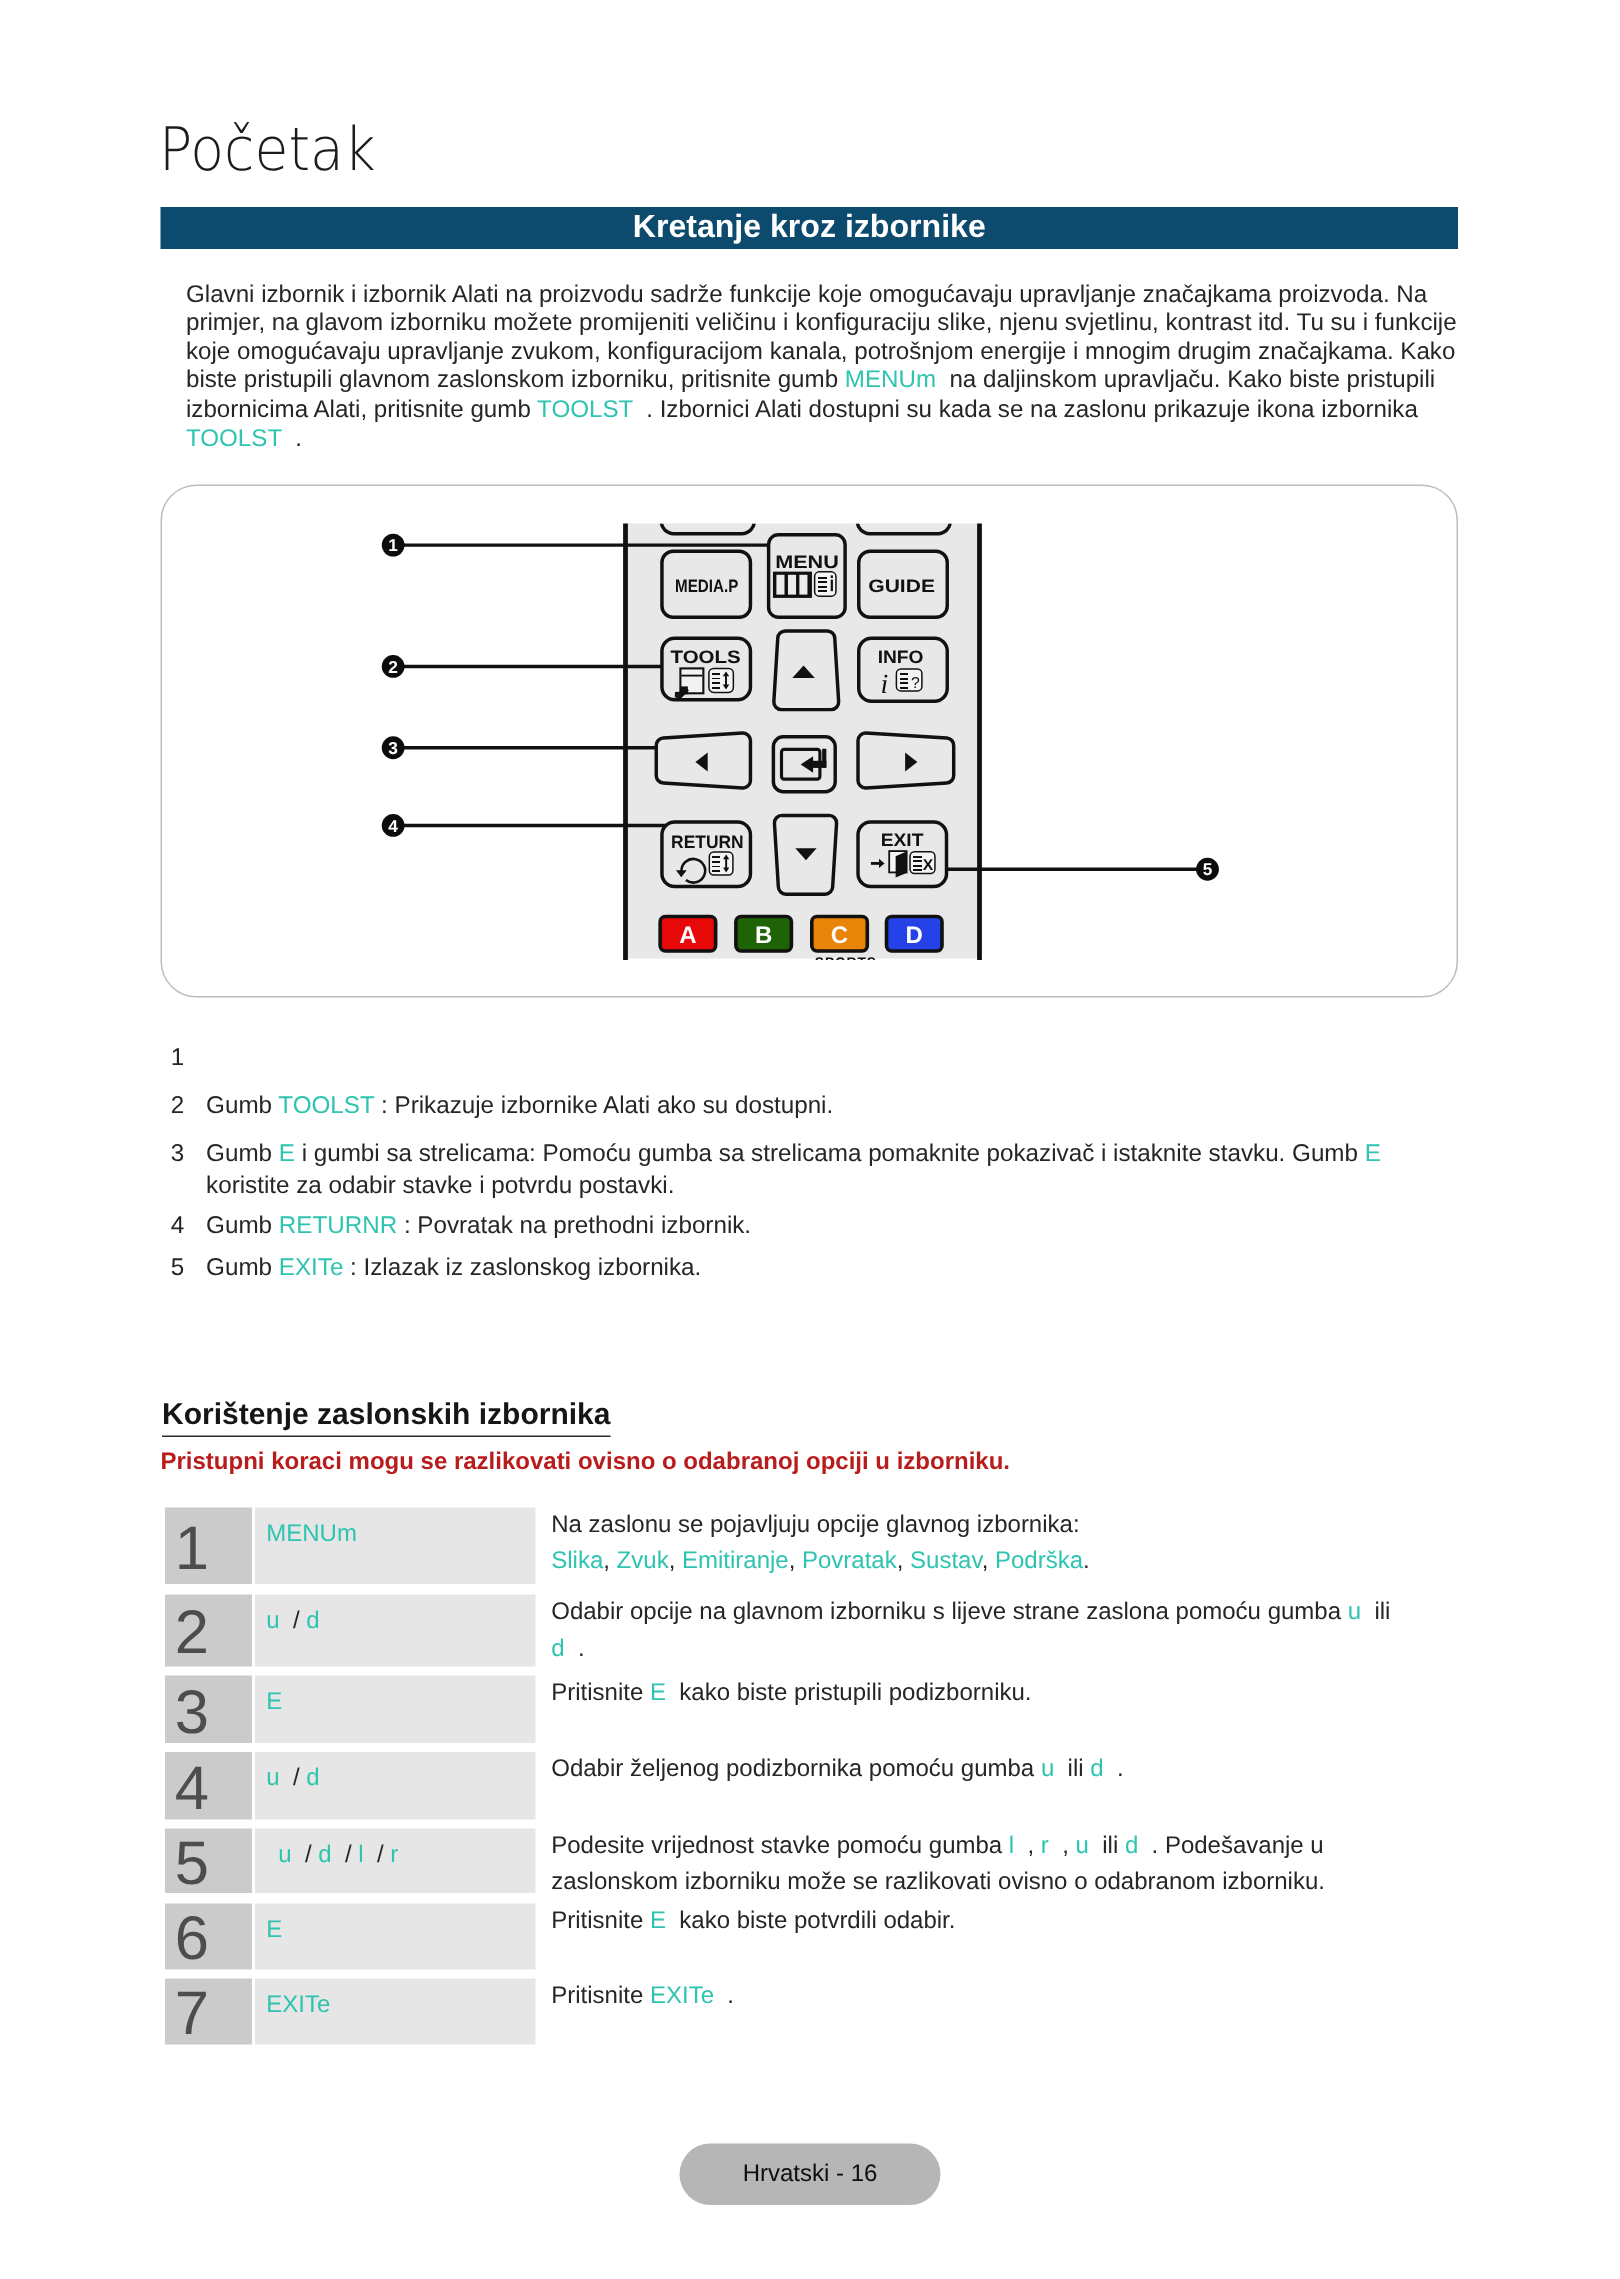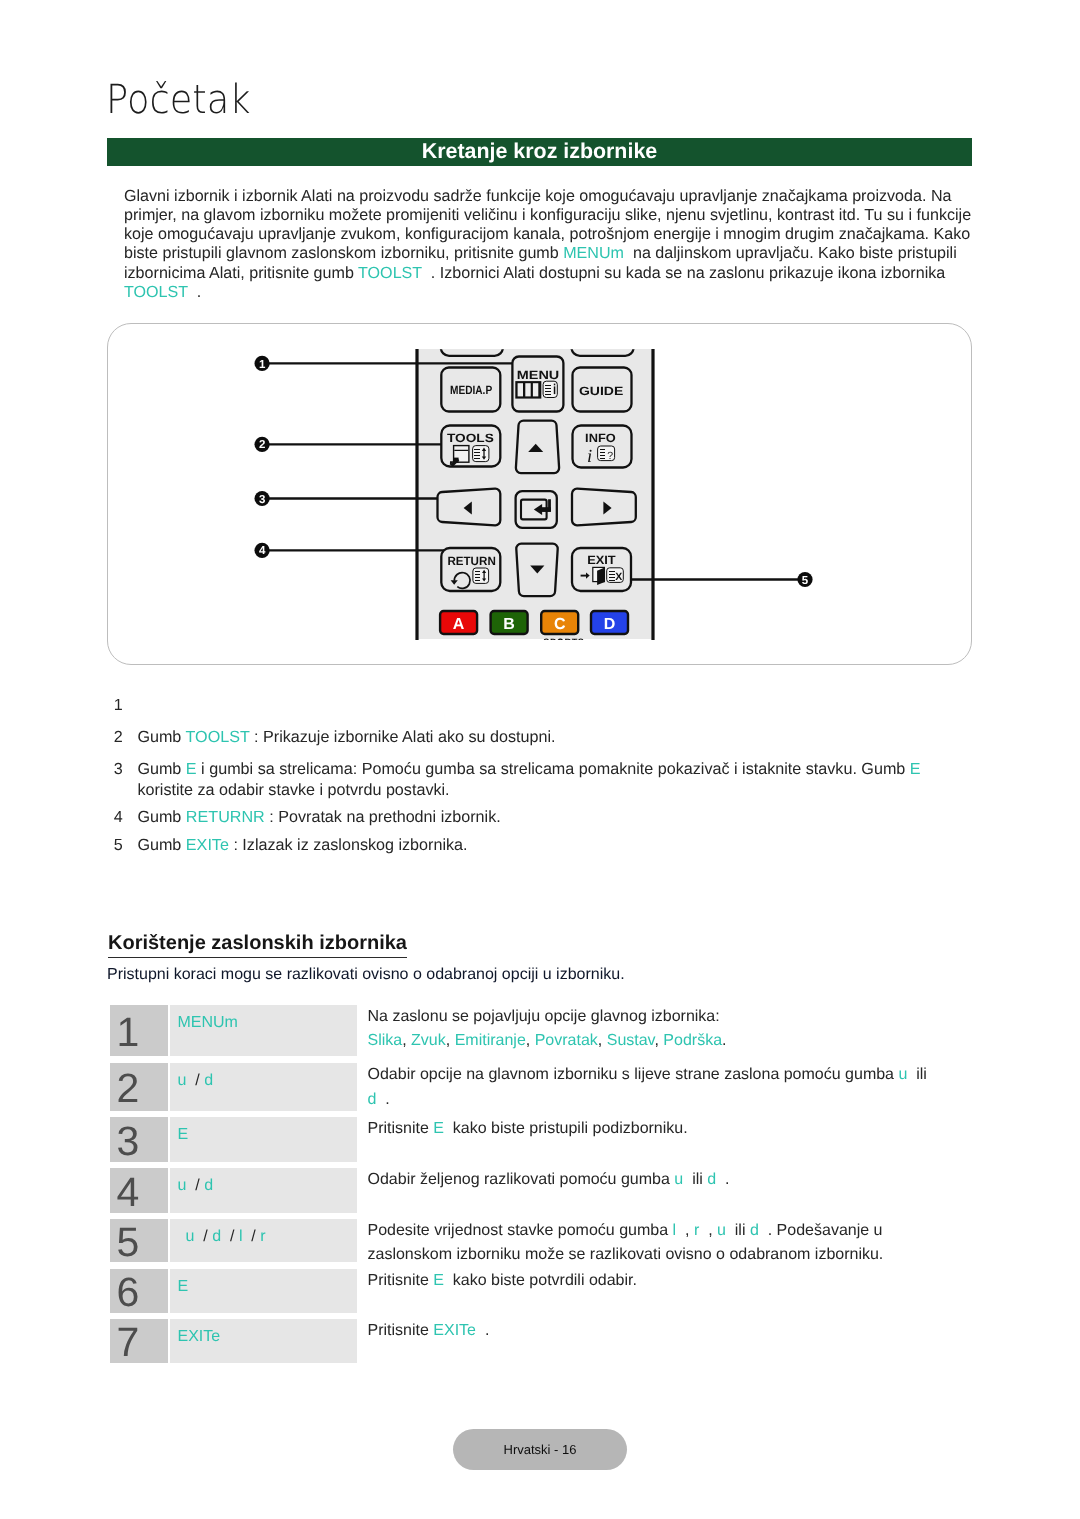--- a/index.html
+++ b/index.html
@@ -8,21 +8,21 @@
        -webkit-font-smoothing:antialiased;text-rendering:geometricPrecision;}
   .page{position:relative;width:1080px;height:1519px;}
 
   
   .chap-title{position:absolute;left:105.5px;top:79.5px;font-size:40px;line-height:40px;
               font-family:"DejaVu Sans",sans-serif;font-weight:200;color:#1c1c1c;
               transform:scaleX(0.92);transform-origin:left top;white-space:pre;}
 
   
   .section-bar{position:absolute;left:107px;top:137.5px;width:865px;height:28.6px;
-               background:#14532d;color:#ffffff;font-size:21.4px;font-weight:bold;
+               background:#0c4a6e;color:#ffffff;font-size:21.4px;font-weight:bold;
                display:flex;align-items:center;justify-content:center;white-space:pre;}
   .section-bar>span{line-height:1;position:relative;top:0.4px;}
 
   
   .intro{position:absolute;left:107px;top:186.6px;width:860px;font-size:16.1px;
          line-height:19.3px;color:#262626;text-align:left;white-space:pre-wrap;margin-left:17px;}
   .ac{color:#2ec4b0;}
 
   
   .figbox{position:absolute;left:107px;top:323px;width:865px;height:342px;
@@ -36,38 +36,38 @@
   .legend{position:absolute;left:0;top:0;width:1080px;height:1519px;}
   .lg-row{position:absolute;left:137.4px;width:830px;font-size:16.15px;line-height:21.5px;
           color:#262626;white-space:pre-wrap;}
   .lg-num{position:absolute;left:-23.6px;top:0;width:20px;text-align:left;white-space:pre;}
 
   
   .sub-head{position:absolute;left:108px;top:932.5px;font-size:20px;line-height:20px;
             font-weight:bold;color:#161616;border-bottom:1.6px solid #2b2b2b;
             padding-bottom:4.5px;white-space:pre;}
   .sub-intro{position:absolute;left:107px;top:964.5px;font-size:16px;line-height:20px;
-             color:#0f172a;white-space:pre;}
+             color:#b91c1c;white-space:pre;font-weight:bold;}
 
   
   .steps{position:absolute;left:0;top:0;width:1080px;height:1519px;}
   .st-row{position:absolute;left:109.5px;width:790px;}
   .st-num{position:absolute;left:0;top:0;width:58.5px;box-sizing:border-box;
           display:flex;align-items:center;justify-content:flex-start;
           padding-left:7px;padding-top:3.5px;background:#cbcbcb;
           color:#4d4d4d;font-size:41px;line-height:1;font-weight:normal;}
   .st-key{position:absolute;left:60px;top:0;width:187.5px;box-sizing:border-box;
           background:#e6e6e6;padding:8px 0 0 8px;
           font-size:16px;line-height:20px;color:#262626;white-space:pre-wrap;}
   .st-desc{position:absolute;left:258px;top:0;width:565px;
            font-size:16px;line-height:24.5px;color:#262626;white-space:pre-wrap;}
 
   
   .footer{position:absolute;left:453.3px;top:1429px;width:173.4px;height:41.4px;
-          background:#b6b6b6;border-radius:20.7px;color:#0e0e0e;font-size:13px;
+          background:#b6b6b6;border-radius:20.7px;color:#0e0e0e;font-size:16px;
           display:flex;align-items:center;justify-content:center;}
 </style>
 </head>
 <body>
 
 <div class="page">
 
   <div class="chap-title">Početak</div>
 
   <div class="section-bar">
@@ -304,21 +304,21 @@
         <div class="st-desc"><span>Odabir opcije na glavnom izborniku s lijeve strane zaslona pomoću gumba </span><span class="ac">u</span><span>  ili </span><span class="ac">d</span><span>  .</span></div>
       </div>
       <div class="st-row" style="top: 1116.7px; height: 45.2px;">
         <div class="st-num" style="height: 45.2px;">3</div>
         <div class="st-key" style="height: 45.2px;"><span class="ac">E</span></div>
         <div class="st-desc"><span>Pritisnite </span><span class="ac">E</span><span>  kako biste pristupili podizborniku.</span></div>
       </div>
       <div class="st-row" style="top: 1167.8px; height: 45.2px;">
         <div class="st-num" style="height: 45.2px;">4</div>
         <div class="st-key" style="height: 45.2px;"><span class="ac">u</span><span>  / </span><span class="ac">d</span></div>
-        <div class="st-desc"><span>Odabir željenog razlikovati pomoću gumba </span><span class="ac">u</span><span>  ili </span><span class="ac">d</span><span>  .</span></div>
+        <div class="st-desc"><span>Odabir željenog podizbornika pomoću gumba </span><span class="ac">u</span><span>  ili </span><span class="ac">d</span><span>  .</span></div>
       </div>
       <div class="st-row" style="top: 1218.6px; height: 43.9px;">
         <div class="st-num" style="height: 43.9px;">5</div>
         <div class="st-key" style="height: 43.9px; padding-left: 16px;"><span class="ac">u</span><span>  / </span><span class="ac">d</span><span>  / </span><span class="ac">l</span><span>  / </span><span class="ac">r</span></div>
         <div class="st-desc"><span>Podesite vrijednost stavke pomoću gumba </span><span class="ac">l</span><span>  , </span><span class="ac">r</span><span>  , </span><span class="ac">u</span><span>  ili </span><span class="ac">d</span><span>  . Podešavanje u zaslonskom izborniku može se razlikovati ovisno o odabranom izborniku.</span></div>
       </div>
       <div class="st-row" style="top: 1269px; height: 44.4px;">
         <div class="st-num" style="height: 44.4px;">6</div>
         <div class="st-key" style="height: 44.4px;"><span class="ac">E</span></div>
         <div class="st-desc"><span>Pritisnite </span><span class="ac">E</span><span>  kako biste potvrdili odabir.</span></div>

